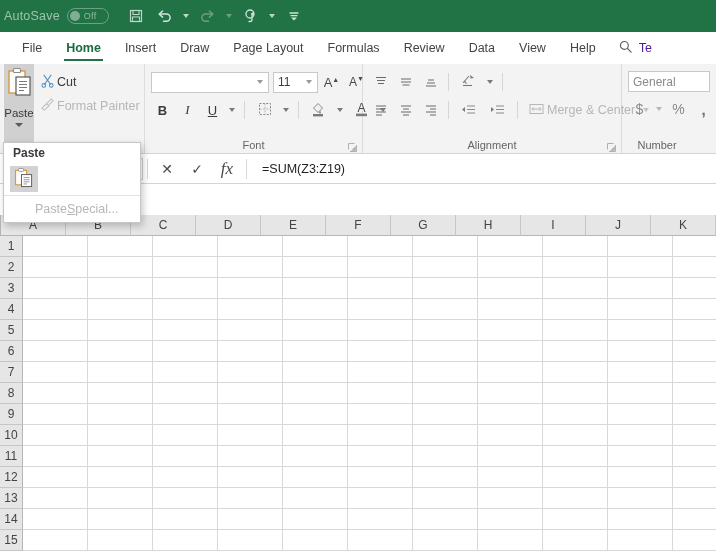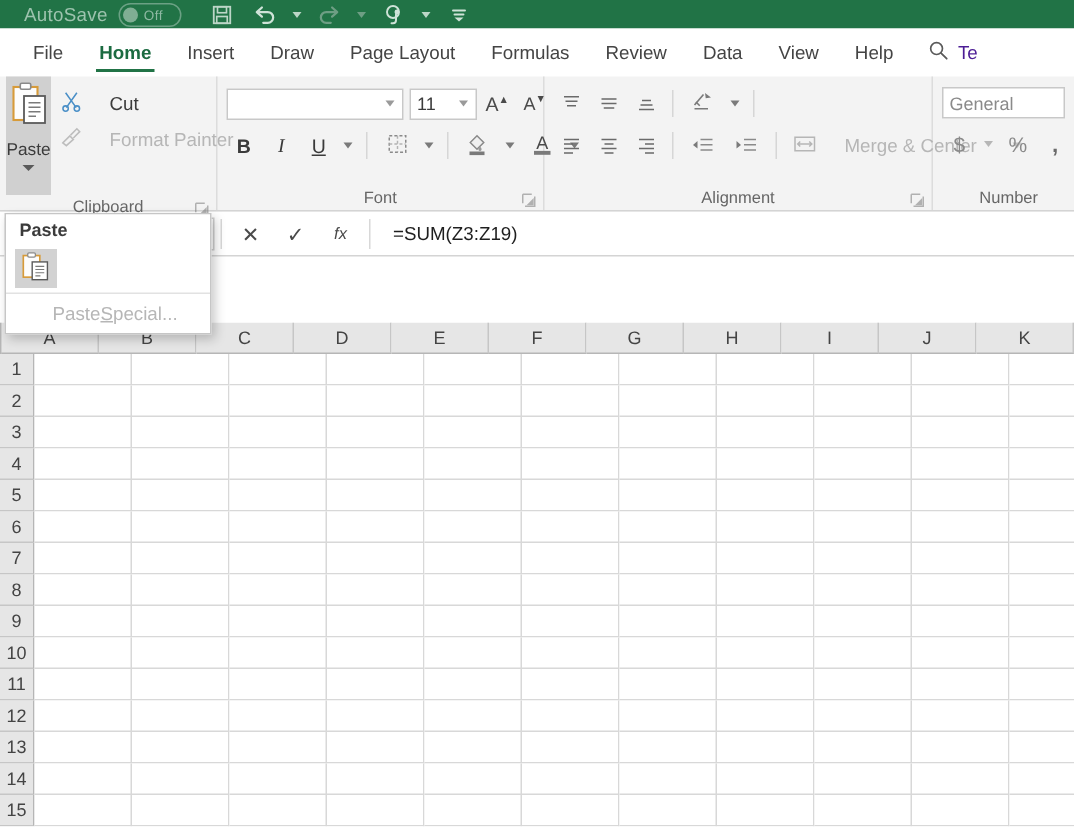--- a/index.html
+++ b/index.html
@@ -17,25 +17,25 @@
     -webkit-font-smoothing: antialiased;
   }
   .app {
     position: relative;
     width: 716px;
     height: 551px;
   }
 
   
   .titlebar {
-    height: 19px;
+    height: 32px;
     background: #217346;
     display: flex;
     align-items: center;
-    padding-left: 16px;
+    padding-left: 4px;
     box-sizing: border-box;
   }
   .autosave-label {
     color: #9dc3ae;
     font-size: 12.5px;
     letter-spacing: .2px;
     margin-right: 7px;
   }
   .toggle {
     width: 42px;
@@ -198,21 +198,21 @@
     display: flex;
     flex-direction: column;
     margin-left: 6px;
     padding-top: 2px;
     gap: 3px;
   }
   .cmd {
     display: flex;
     align-items: center;
     height: 21px;
-    gap: 18px;
+    gap: 2px;
     font-size: 12.5px;
     color: #3b3b3b;
     white-space: nowrap;
   }
   .cmd.disabled { color: #b6b6b6; }
   .cmd-caret {
     width: 0; height: 0;
     border-left: 3.5px solid transparent;
     border-right: 3.5px solid transparent;
     border-top: 4px solid #7a7a7a;
@@ -788,39 +788,39 @@
               <div class="mini-caret" style="border-top-color:#b6b6b6"></div>
             </div>
           <div class="ibtn">
             <span style="color:#8a8a8a;font-size:14px">%</span>
           </div>
           <div class="ibtn">
             <span style="color:#6a6a6a;font-size:15px;font-weight:bold">,</span>
           </div>
         </div>
       </div>
-      <div class="group-title" style="text-align:right;padding-right:24px">
+      <div class="group-title" style="text-align:center;padding-right:24px">
         <span>Number</span>
       </div>
     </div>
   </div>
 
   <div class="fbar">
     <div class="namebox">
       <span></span>
     </div>
     <div class="fbar-divider"></div>
     <div class="fbar-btn">
       <span>✕</span>
     </div>
     <div class="fbar-btn">
       <span>✓</span>
     </div>
     <div class="fbar-btn">
-      <span style="font-family:Liberation Sans, sans-serif;font-style:italic;font-size:11px">fx</span>
+      <span style="font-family:Liberation Serif, serif;font-style:italic;font-size:17px">fx</span>
     </div>
     <div class="fbar-divider"></div>
     <div class="finput">
       <span>=SUM(Z3:Z19)</span>
     </div>
   </div>
 
   <div class="grid-wrap">
     <div class="colhead-row">
       <div class="corner"></div>

